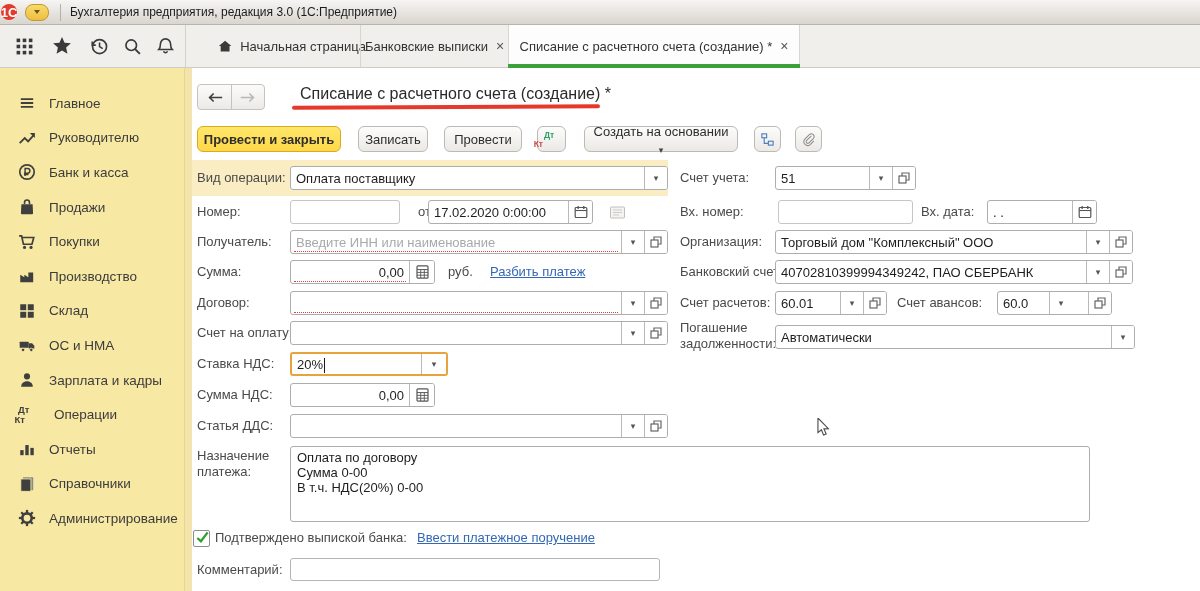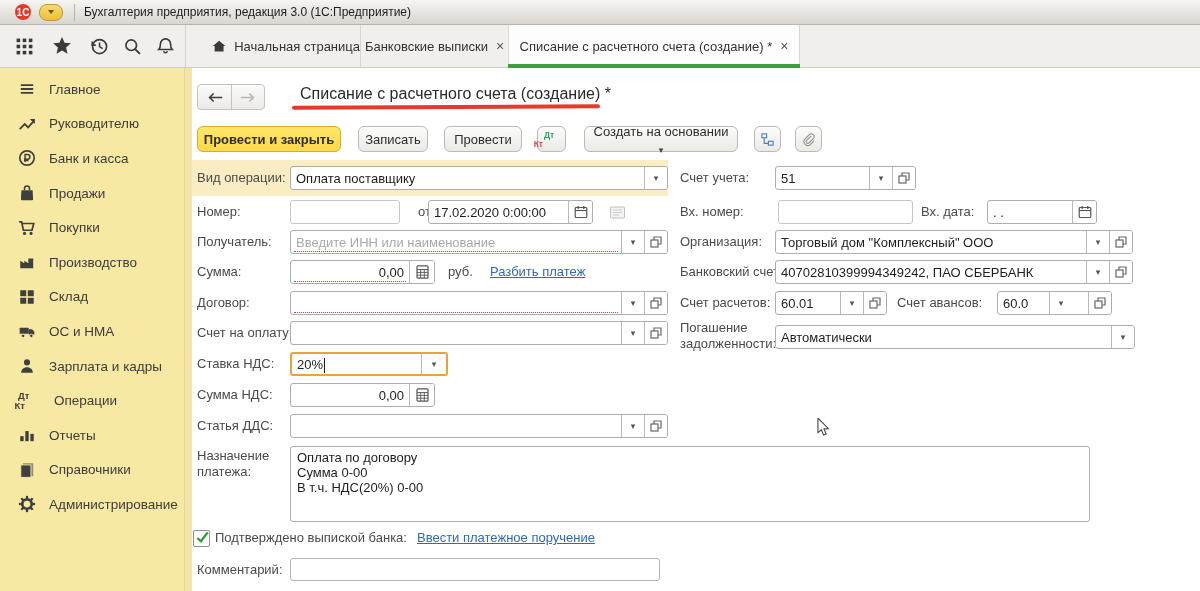--- a/index.html
+++ b/index.html
@@ -3,43 +3,43 @@
 <meta charset="utf-8">
 <style>
   html,body{margin:0;padding:0;}
   body{width:1200px;height:591px;position:relative;overflow:hidden;background:#fff;
        font-family:"Liberation Sans","DejaVu Sans",sans-serif;font-size:13px;color:#2b2b2b;}
 
   
   .titlebar{position:absolute;top:0;left:0;right:0;height:25px;box-sizing:border-box;
     background:linear-gradient(#f6f5f3,#d9d5cf);border-bottom:1px solid #b9b5ae;
     display:flex;align-items:center;}
-  .logo{width:16px;height:16px;border-radius:50%;background:#e23a2b;color:#fff;font-size:10px;
-    font-weight:bold;display:flex;align-items:center;justify-content:center;margin-left:15px;flex:0 0 auto;}
+  .logo{width:16px;height:16px;border-radius:50%;background:#e23a2b;color:#fff;font-size:13px;
+    font-weight:bold;display:flex;align-items:center;justify-content:center;margin-left:1px;flex:0 0 auto;}
   .sysmenu{width:22px;height:15px;border-radius:8px;background:linear-gradient(#f8da6e,#eebf3f);
     border:1px solid #c09a2e;margin-left:8px;display:flex;align-items:center;justify-content:center;cursor:pointer;}
   .sysmenu .tri{width:0;height:0;border-left:3.5px solid transparent;border-right:3.5px solid transparent;
     border-top:4.5px solid #6b5510;}
   .tb-sep{width:1px;height:17px;background:#b5b1aa;margin:0 9px 0 11px;}
   .tb-title{font-size:12px;color:#1c1c1c;white-space:nowrap;}
 
   
   .topbar{position:absolute;top:25px;left:0;right:0;height:42px;background:#f1efec;
     border-bottom:1px solid #cfccc7;}
   .qicon{position:absolute;top:11px;width:20px;height:20px;display:flex;align-items:center;
     justify-content:center;cursor:pointer;}
   .bar-sep{position:absolute;left:185px;top:0;width:1px;height:42px;background:#d4d1cc;}
   .tab{position:absolute;top:0;height:42px;display:flex;align-items:center;cursor:pointer;
     white-space:nowrap;color:#333;box-sizing:border-box;}
   .tab .tclose{margin-left:8px;color:#555;font-size:14px;line-height:14px;cursor:pointer;}
   .tab-underline{position:absolute;left:508px;top:39px;width:292px;height:4px;z-index:3;}
 
   
   .sidebar{position:absolute;top:68px;left:0;width:185px;bottom:0;background:#F7E8A3;
-    border-right:1px solid #e6d68e;box-sizing:border-box;padding-top:4px;}
+    border-right:1px solid #e6d68e;box-sizing:border-box;padding-top:18px;}
   .side-item{height:34.6px;display:flex;align-items:center;padding-left:18px;gap:13px;
     cursor:pointer;color:#3c3c3c;font-size:13.5px;}
   .side-item svg{flex:0 0 18px;}
 
   
   .main{position:absolute;top:68px;left:185px;right:0;bottom:0;background:#fff;}
   .cream-strip{position:absolute;left:0;top:0;bottom:0;width:7px;background:#F3E4AE;}
   .nav{position:absolute;left:12px;top:16px;display:flex;border:1px solid #c6c3be;border-radius:4px;
     overflow:hidden;background:linear-gradient(#fbfbfa,#eceae7);}
   .nav .navbtn{width:33px;height:24px;border:0;background:transparent;display:flex;align-items:center;
@@ -137,21 +137,21 @@
       </svg>
   </span>
   <span class="qicon" style="left:155px">
     <svg width="19" height="19" viewBox="0 0 18 18">
         <path d="M9 1.8a4.8 4.8 0 0 1 4.8 4.8c0 3.2.7 4.3 1.6 5.2H2.6c.9-.9 1.6-2 1.6-5.2A4.8 4.8 0 0 1 9 1.8z" fill="none" stroke="#3a3a3a" stroke-width="1.5"></path>
         <path d="M7.2 13.6a1.9 1.9 0 0 0 3.6 0" fill="none" stroke="#3a3a3a" stroke-width="1.4"></path>
       </svg>
   </span>
   <span class="bar-sep"></span>
 
-  <div class="tab" style="left:186px;width:174px;padding-left:26px;gap:8px;justify-content:center;">
+  <div class="tab" style="left:192px;width:174px;padding-left:26px;gap:8px;justify-content:center;">
     <svg width="17" height="17" viewBox="0 0 17 17">
         <path d="M8.5 1.5L16 8h-2.2v6.5H3.2V8H1z" fill="#3a3a3a"></path>
       </svg>
     <span>Начальная страница</span>
   </div>
   <div class="tab" style="left:360px;width:148px;justify-content:center;border-left:1px solid #d8d5d0;">
     <span>Банковские выписки</span>
     <span class="tclose">×</span>
   </div>
   <div class="tab" style="left:508px;width:292px;justify-content:center;background:#fdfdfd;border-left:1px solid #d8d5d0;border-right:1px solid #d8d5d0;">

